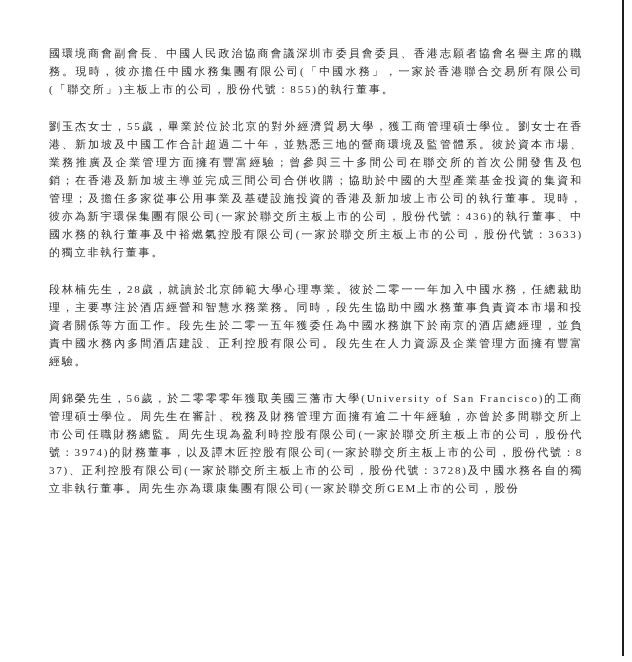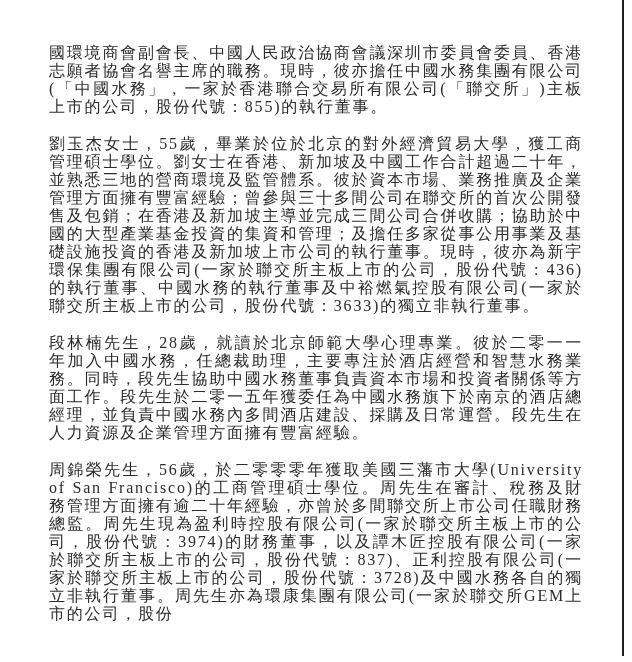--- a/index.html
+++ b/index.html
@@ -21,21 +21,21 @@
   }
   .text-block {
     position: absolute;
     left: 49px;
     top: 44px;
     width: 534px;
     color: #2b2b2b;
   }
   .text-block p {
     margin: 0 0 19px 0;
-    font-size: 16px;
+    font-size: 11px;
     line-height: 18px;
     letter-spacing: 1.8px;
     text-align: justify;
     text-justify: inter-character;
     word-break: break-all;
   }
   .page-edge-line {
     position: absolute;
     left: 622px;
     top: 0;
@@ -44,17 +44,17 @@
     background: #1f1f1f;
   }
 </style>
 </head>
 <body>
 
 <div class="page">
   <div class="text-block">
     <p>國環境商會副會長、中國人民政治協商會議深圳市委員會委員、香港志願者協會名譽主席的職務。現時，彼亦擔任中國水務集團有限公司(「中國水務」，一家於香港聯合交易所有限公司(「聯交所」)主板上市的公司，股份代號：855)的執行董事。</p>
     <p>劉玉杰女士，55歲，畢業於位於北京的對外經濟貿易大學，獲工商管理碩士學位。劉女士在香港、新加坡及中國工作合計超過二十年，並熟悉三地的營商環境及監管體系。彼於資本市場、業務推廣及企業管理方面擁有豐富經驗；曾參與三十多間公司在聯交所的首次公開發售及包銷；在香港及新加坡主導並完成三間公司合併收購；協助於中國的大型產業基金投資的集資和管理；及擔任多家從事公用事業及基礎設施投資的香港及新加坡上市公司的執行董事。現時，彼亦為新宇環保集團有限公司(一家於聯交所主板上市的公司，股份代號：436)的執行董事、中國水務的執行董事及中裕燃氣控股有限公司(一家於聯交所主板上市的公司，股份代號：3633)的獨立非執行董事。</p>
-    <p>段林楠先生，28歲，就讀於北京師範大學心理專業。彼於二零一一年加入中國水務，任總裁助理，主要專注於酒店經營和智慧水務業務。同時，段先生協助中國水務董事負責資本市場和投資者關係等方面工作。段先生於二零一五年獲委任為中國水務旗下於南京的酒店總經理，並負責中國水務內多間酒店建設、採購及日常運營。段先生在人力資源及企業管理方面擁有豐富經驗。</p>
+    <p>段林楠先生，28歲，就讀於北京師範大學心理專業。彼於二零一一年加入中國水務，任總裁助理，主要專注於酒店經營和智慧水務業務。同時，段先生協助中國水務董事負責資本市場和投資者關係等方面工作。段先生於二零一五年獲委任為中國水務旗下於南京的酒店總經理，並負責中國水務內多間酒店建設、正利控股有限公司。段先生在人力資源及企業管理方面擁有豐富經驗。</p>
     <p>周錦榮先生，56歲，於二零零零年獲取美國三藩市大學(University of San Francisco)的工商管理碩士學位。周先生在審計、稅務及財務管理方面擁有逾二十年經驗，亦曾於多間聯交所上市公司任職財務總監。周先生現為盈利時控股有限公司(一家於聯交所主板上市的公司，股份代號：3974)的財務董事，以及譚木匠控股有限公司(一家於聯交所主板上市的公司，股份代號：837)、正利控股有限公司(一家於聯交所主板上市的公司，股份代號：3728)及中國水務各自的獨立非執行董事。周先生亦為環康集團有限公司(一家於聯交所GEM上市的公司，股份</p>
   </div>
   <div class="page-edge-line"></div>
 </div>
 
 </body></html>

